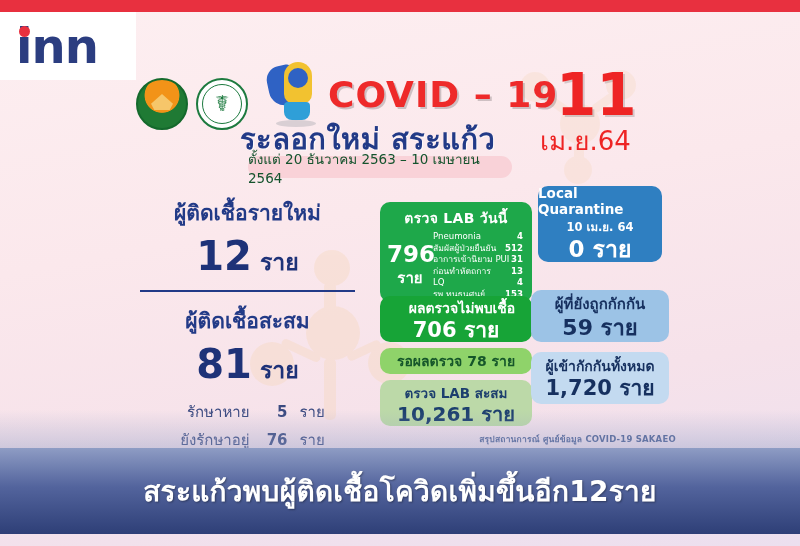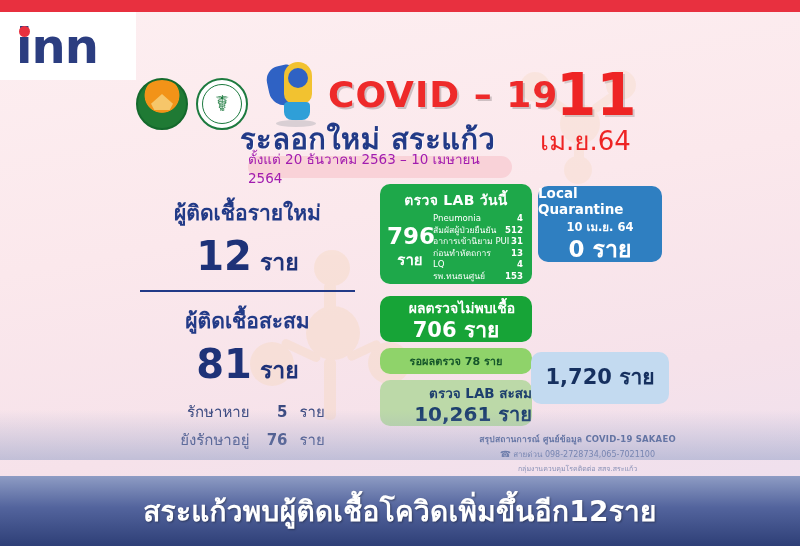--- a/index.html
+++ b/index.html
@@ -101,21 +101,21 @@
   }
   .thai-title {
     position: absolute; left: 240px; top: 116px;
     font-size: 29px; font-weight: 700; color: #223a87;
     letter-spacing: .5px;
     text-shadow: 1px 1px 0 rgba(255,255,255,.7);
   }
   .date-range {
     position: absolute; left: 248px; top: 156px;
     width: 264px; height: 22px; border-radius: 11px;
-    background: #f9d2d8; color: #a21caf;
+    background: #f9d2d8; color: #14532d;
     font-size: 13.5px; display: flex; align-items: center; justify-content: center;
   }
 
   .big-day {
     position: absolute; left: 556px; top: 66px;
     font-size: 58px; font-weight: 700; color: #ee2424; line-height: 1;
     text-shadow: 2px 2px 0 rgba(0,0,0,.15);
   }
   .big-month {
     position: absolute; left: 540px; top: 128px;
@@ -131,21 +131,21 @@
   .sub-rows { margin-top: 12px; font-size: 15px; color: #3b4a80; }
   .sub-row { display: flex; justify-content: center; align-items: baseline; gap: 12px; margin-top: 4px; }
   .sub-row .sr-label { width: 88px; text-align: right; }
   .sub-row .sr-val { width: 26px; text-align: right; font-weight: 700; }
   .sub-row .sr-unit { width: 34px; text-align: left; }
 
   
   .box { position: absolute; border-radius: 10px; color: #fff; }
 
   .lab-today {
-    left: 380px; top: 184px; width: 152px; height: 100px;
+    left: 380px; top: 202px; width: 152px; height: 100px;
     background: #1ea84a; padding: 5px 7px 6px;
   }
   .lab-today .hd { text-align: center; font-size: 14px; font-weight: 700; letter-spacing: .3px; }
   .lab-today .body { display: flex; align-items: center; margin-top: 2px; }
   .lab-today .tot { width: 46px; text-align: center; flex: none; }
   .lab-today .tot .n { font-size: 23px; font-weight: 700; line-height: 1.05; }
   .lab-today .tot .u { font-size: 15px; font-weight: 700; }
   .lab-today .list { flex: 1; }
   .lab-today .li {
     display: flex; justify-content: space-between; align-items: baseline;
@@ -159,26 +159,26 @@
     background: #17a437; display: flex; flex-direction: column;
     align-items: center; justify-content: center;
   }
   .neg-box .t { font-size: 14px; font-weight: 700; margin-left: 12px; }
   .neg-box .v { font-size: 21px; font-weight: 700; line-height: 1.05; }
 
   .wait-box {
     left: 380px; top: 348px; width: 152px; height: 26px;
     background: #8fd36a; color: #15562a;
     display: flex; align-items: center; justify-content: center;
-    font-size: 11px; font-weight: 700;
+    font-size: 14px; font-weight: 700;
   }
   .cum-box {
     left: 380px; top: 380px; width: 152px; height: 46px;
     background: #bcd9a8; color: #1d3f6e;
-    display: flex; flex-direction: column; align-items: flex-end; justify-content: center;
+    display: flex; flex-direction: column; align-items: center; justify-content: center;
   }
   .cum-box .t { font-size: 13.5px; font-weight: 700; }
   .cum-box .v { font-size: 20px; font-weight: 700; line-height: 1.05; }
 
   
   .lq-box {
     left: 538px; top: 186px; width: 124px; height: 76px;
     background: #2f7fc1; display: flex; flex-direction: column;
     align-items: center; justify-content: center; gap: 1px;
   }
@@ -204,21 +204,21 @@
 
   
   .credit { position: absolute; left: 470px; top: 432px; width: 215px; text-align: center; }
   .credit .l1 { font-size: 8.5px; font-weight: 700; color: #4c5f93; letter-spacing: .2px; }
   .credit .l2 { font-size: 8px; color: #5a6a9c; margin-top: 2px; }
   .credit .l3 { font-size: 7px; color: #7380ab; margin-top: 2px; opacity: .85; }
   .credit .phone-icon { color: #4c5f93; font-size: 9px; margin-right: 2px; }
 
   
   .caption-bar {
-    position: absolute; left: 0; bottom: 0; width: 800px; height: 70px;
+    position: absolute; left: 0; bottom: 12px; width: 800px; height: 86px;
     background: linear-gradient(180deg, #8e9cc4 0%, #53649d 45%, #2e3f77 100%);
     display: flex; align-items: center; justify-content: center;
   }
   .caption-bar .txt {
     color: #fff; font-size: 28px; font-weight: 700; letter-spacing: .3px;
     text-shadow: 1px 1px 2px rgba(0,0,0,.35);
   }
   .fade-strip {
     position: absolute; left: 0; bottom: 86px; width: 800px; height: 50px;
     background: linear-gradient(180deg, rgba(160,170,205,0) 0%, rgba(150,162,200,.55) 100%);
@@ -351,22 +351,27 @@
     <div class="t">ตรวจ LAB สะสม</div>
     <div class="v">10,261 ราย</div>
   </div>
 
   <div class="box lq-box">
     <div class="t">Local Quarantine</div>
     <div class="d">10 เม.ย. 64</div>
     <div class="v">0 ราย</div>
   </div>
 
+  <div class="box q1-box">
+    <div class="t">ผู้ที่ยังถูกกักกัน</div>
+    <div class="v">59 ราย</div>
+  </div>
 
   <div class="box q2-box">
+    <div class="t">ผู้เข้ากักกันทั้งหมด</div>
     <div class="v">1,720 ราย</div>
   </div>
 
   <div class="credit">
     <div class="l1">สรุปสถานการณ์ ศูนย์ข้อมูล COVID-19 SAKAEO</div>
     <div class="l2">
       <span class="phone-icon">☎</span><span>สายด่วน 098-2728734,065-7021100</span>
     </div>
     <div class="l3">กลุ่มงานควบคุมโรคติดต่อ สสจ.สระแก้ว</div>
   </div>

